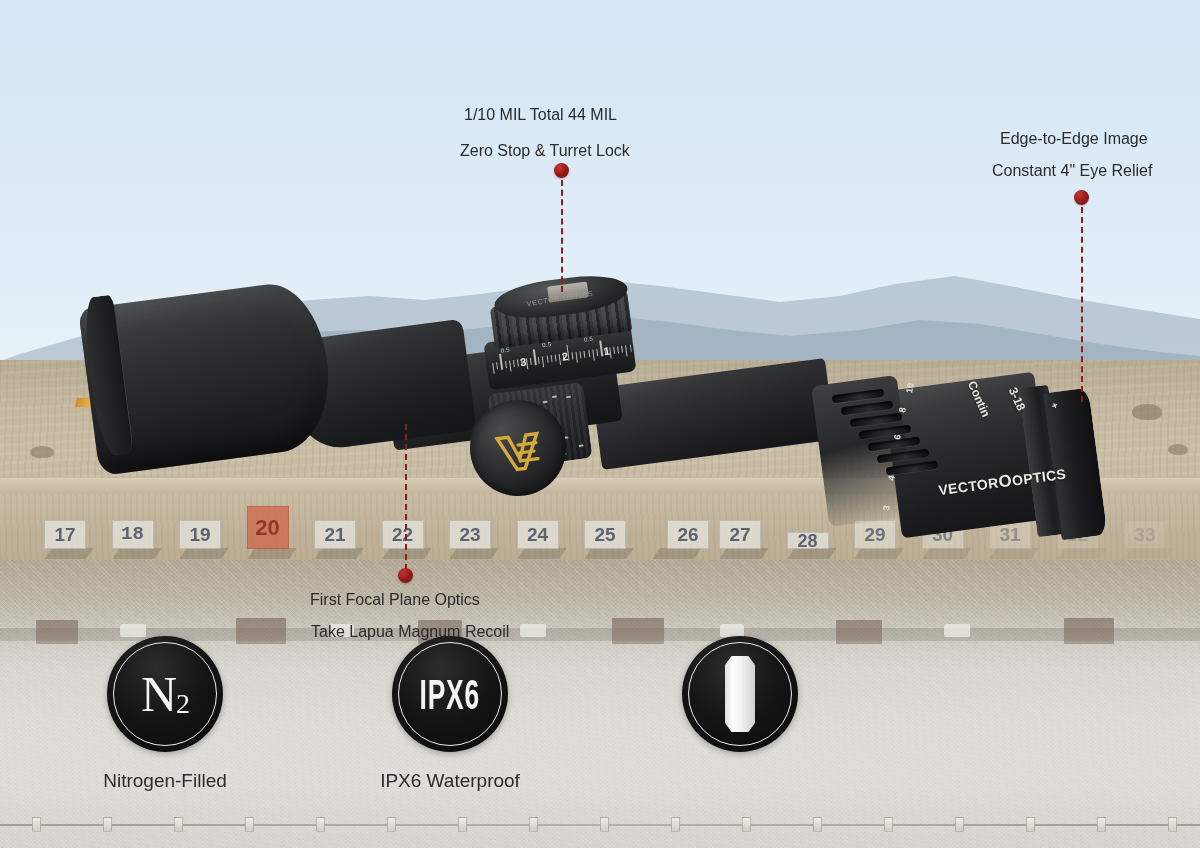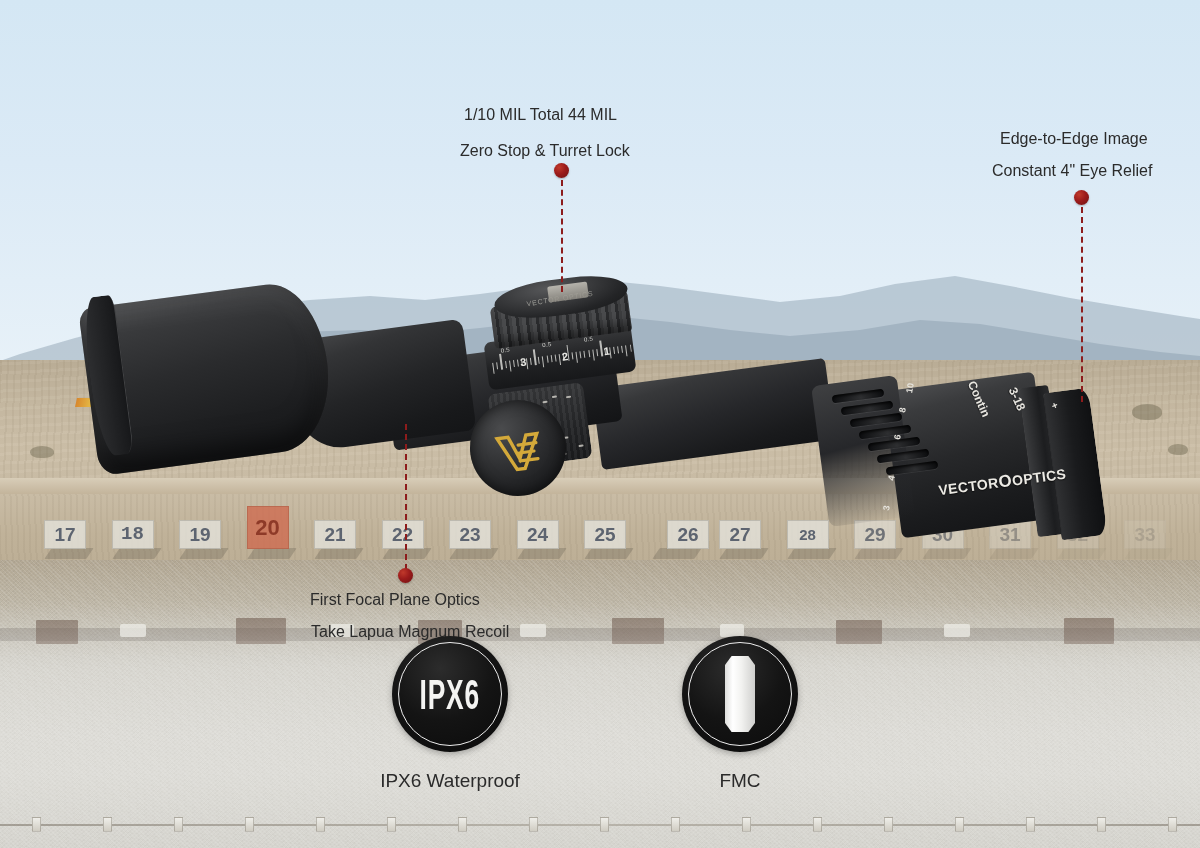--- a/index.html
+++ b/index.html
@@ -445,21 +445,21 @@
         <div class="board" style="left: 449px; width: 42px; height: 29px; font-size: 19px; opacity: 1;">23</div>
         <div class="board-shadow" style="left: 520.5px; width: 42px; opacity: 0.5;"></div>
         <div class="board" style="left: 516.5px; width: 42px; height: 29px; font-size: 19px; opacity: 1;">24</div>
         <div class="board-shadow" style="left: 588px; width: 42px; opacity: 0.5;"></div>
         <div class="board" style="left: 584px; width: 42px; height: 29px; font-size: 19px; opacity: 1;">25</div>
         <div class="board-shadow" style="left: 655.5px; width: 42px; opacity: 0.5;"></div>
         <div class="board" style="left: 667px; width: 42px; height: 29px; font-size: 19px; opacity: 1;">26</div>
         <div class="board-shadow" style="left: 723px; width: 42px; opacity: 0.5;"></div>
         <div class="board" style="left: 719px; width: 42px; height: 29px; font-size: 19px; opacity: 1;">27</div>
         <div class="board-shadow" style="left: 790.5px; width: 42px; opacity: 0.5;"></div>
-        <div class="board" style="left: 786.5px; width: 42px; height: 29px; font-size: 15px; opacity: 1; margin-top: 20px;">28</div>
+        <div class="board" style="left: 786.5px; width: 42px; height: 17px; font-size: 18px; opacity: 1; margin-top: 20px;">28</div>
         <div class="board-shadow" style="left: 858px; width: 42px; opacity: 0.41;"></div>
         <div class="board" style="left: 854px; width: 42px; height: 29px; font-size: 19px; opacity: 0.81;">29</div>
         <div class="board-shadow" style="left: 925.5px; width: 42px; opacity: 0.31;"></div>
         <div class="board" style="left: 921.5px; width: 42px; height: 29px; font-size: 19px; opacity: 0.62; margin-top: 11px;">30</div>
         <div class="board-shadow" style="left: 993px; width: 42px; opacity: 0.21;"></div>
         <div class="board" style="left: 989px; width: 42px; height: 29px; font-size: 19px; opacity: 0.43;">31</div>
         <div class="board-shadow" style="left: 1060.5px; width: 42px; opacity: 0.12;"></div>
         <div class="board" style="left: 1056.5px; width: 42px; height: 29px; font-size: 19px; opacity: 0.24;">32</div>
         <div class="board-shadow" style="left: 1128px; width: 42px; opacity: 0.09;"></div>
         <div class="board" style="left: 1124px; width: 42px; height: 29px; font-size: 19px; opacity: 0.18;">33</div>
@@ -624,31 +624,36 @@
 
   <div class="callout">
     <div class="line" style="left:405px; top:424px; height:146px;"></div>
     <div class="dot" style="left:398px; top:568px;"></div>
     <div class="ctext" style="left:310px; top:585px;">First Focal Plane Optics</div>
     <div class="ctext" style="left:311px; top:617px;">Take Lapua Magnum Recoil</div>
   </div>
 
   <div class="features">
 
+    <div class="feature" style="left:35px; top:0;">
+      <div class="badge">
+        <div class="badge-n2"><span>N</span><sub>2</sub></div>
+      </div>
+      <div class="feat-label">Nitrogen-Filled</div>
+    </div>
 
     <div class="feature" style="left:320px; top:0;">
       <div class="badge">
         <div class="badge-ipx">IPX6</div>
       </div>
       <div class="feat-label">IPX6 Waterproof</div>
     </div>
 
     <div class="feature" style="left:610px; top:0;">
       <div class="badge">
         <div class="lens-el"></div>
       </div>
-      <div class="feat-label">FMC</div>
     </div>
 
 
   </div>
 
 </div>
 
 </body></html>

